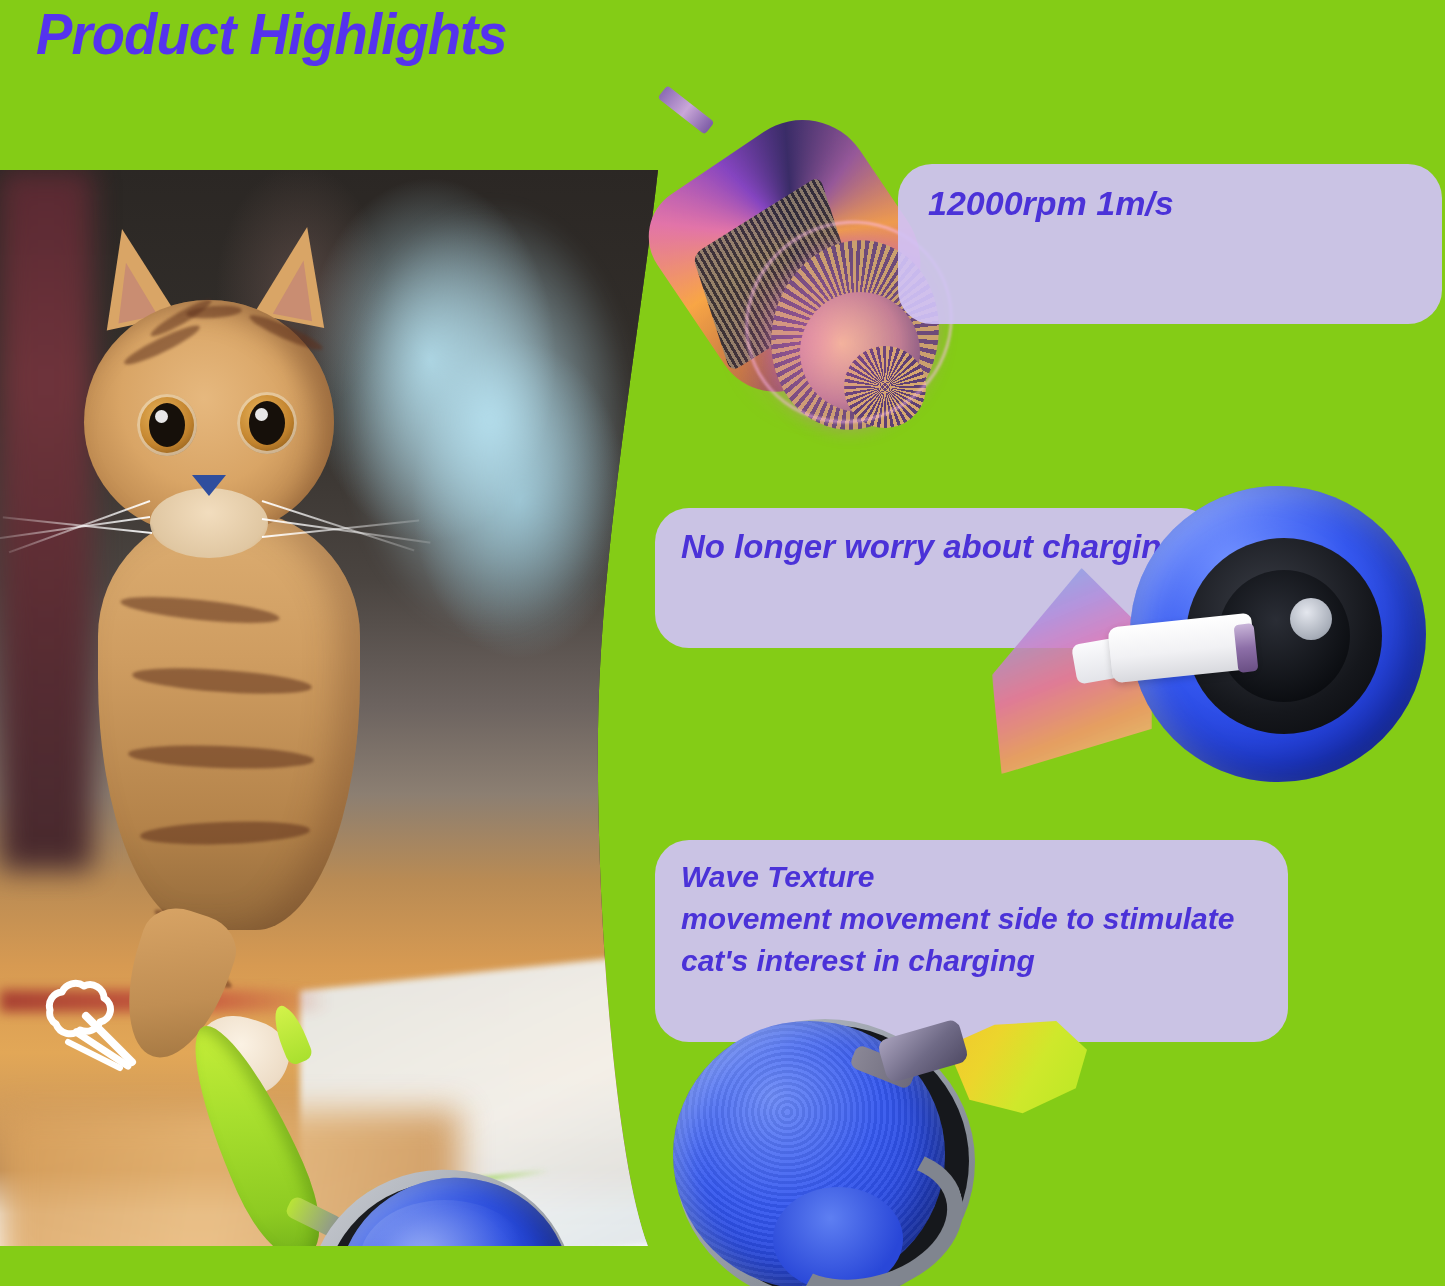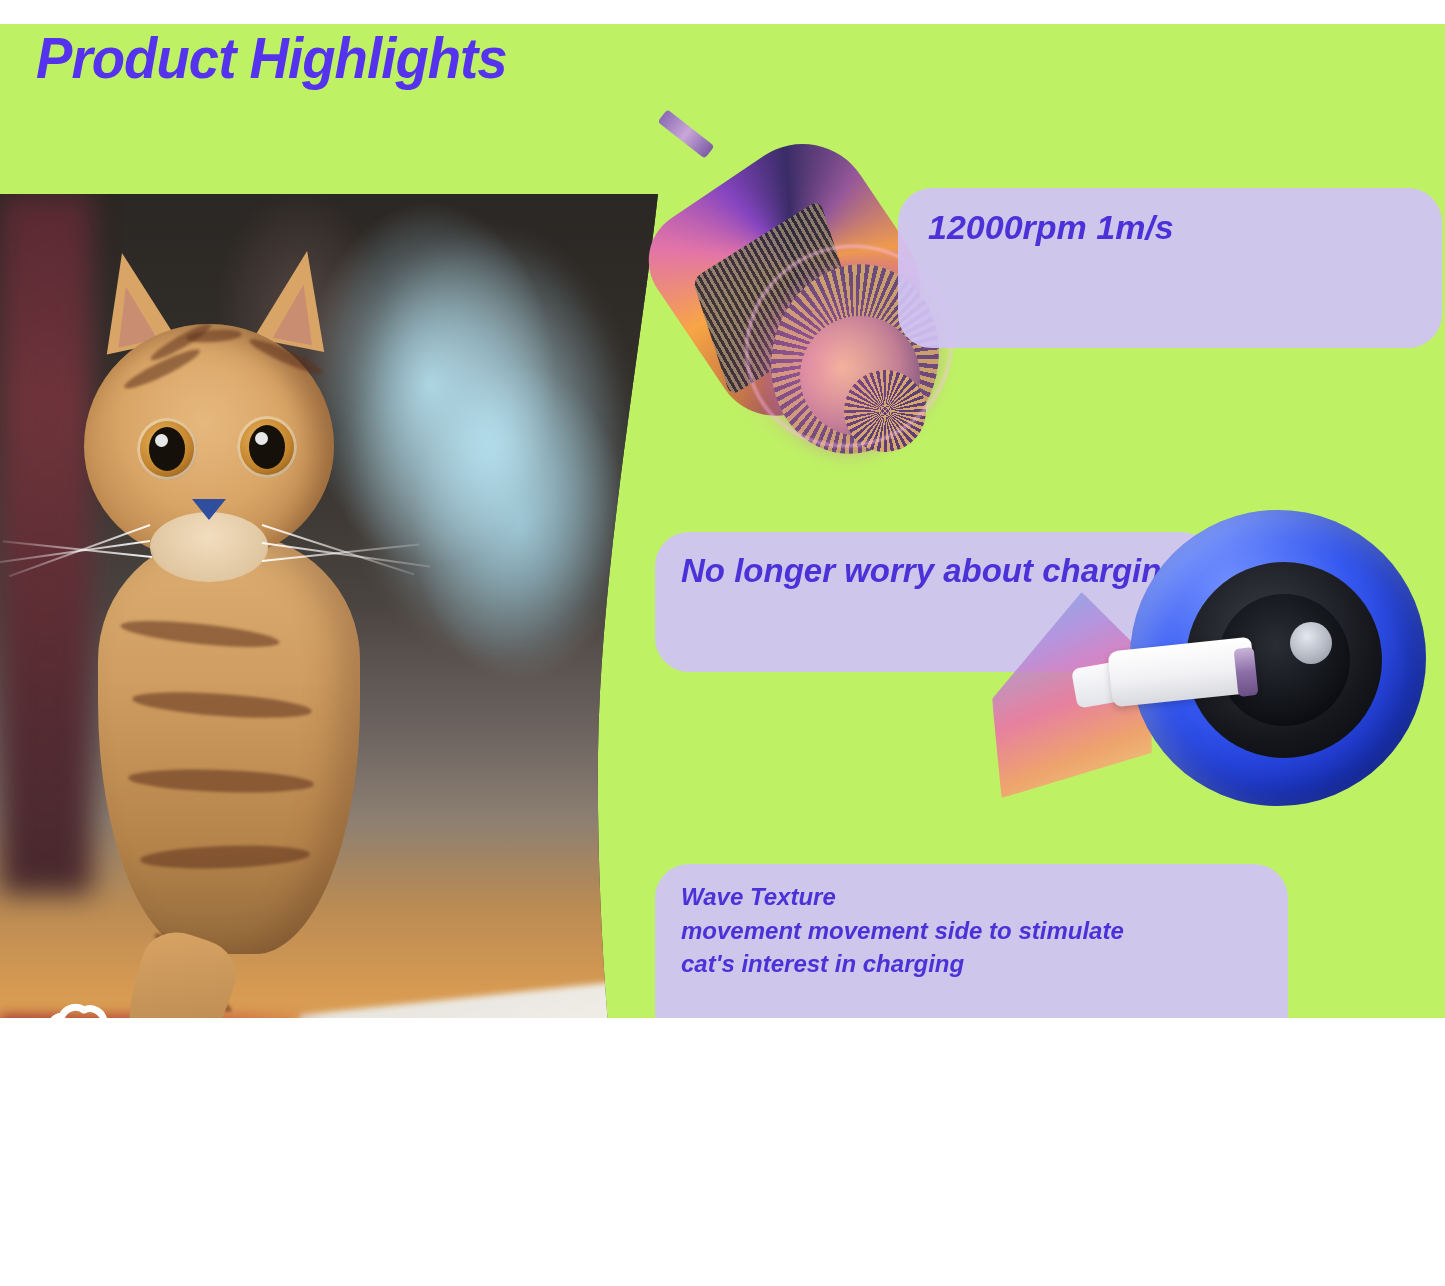--- a/index.html
+++ b/index.html
@@ -4,24 +4,23 @@
 <style>
   * { box-sizing: border-box; margin: 0; padding: 0; }
   html, body {
     width: 1445px; height: 1286px;
     background: #ffffff;
     font-family: "Liberation Sans", sans-serif;
     overflow: hidden;
   }
   #page {
     position: relative;
-    width: 1445px; height: 994px;
-    background: #bef264;
+    width: 1445px; height: 1286px;
+    background: #84cc16;
     overflow: hidden;
-    margin-top: 24px;
   }
 
   
   #title {
     position: absolute;
     left: 36px; top: 2px;
     font-size: 58px;
     font-weight: bold;
     font-style: italic;
     letter-spacing: -1px;
@@ -409,21 +408,21 @@
   .callout .line { white-space: nowrap; line-height: 1.40; }
 
   #callout-motor { left: 898px; top: 164px; width: 544px; height: 160px; padding-left: 30px; }
   #callout-motor .line { font-size: 34px; }
   #callout-motor .line.sub { letter-spacing: 0px; }
 
   #callout-typec { left: 655px; top: 508px; width: 560px; height: 140px; }
   #callout-typec .line { font-size: 33px; }
 
   #callout-wave { left: 655px; top: 840px; width: 633px; height: 202px; }
-  #callout-wave .line { font-size: 24px; }
+  #callout-wave .line { font-size: 30px; }
 
   
   #callout-typec { z-index: 3; }
   #charge-group { z-index: 4; }
   #callout-wave { z-index: 3; }
   #wave-group { z-index: 4; }
   #callout-motor { z-index: 4; }
   #motor { z-index: 3; }
 </style>
 </head>

